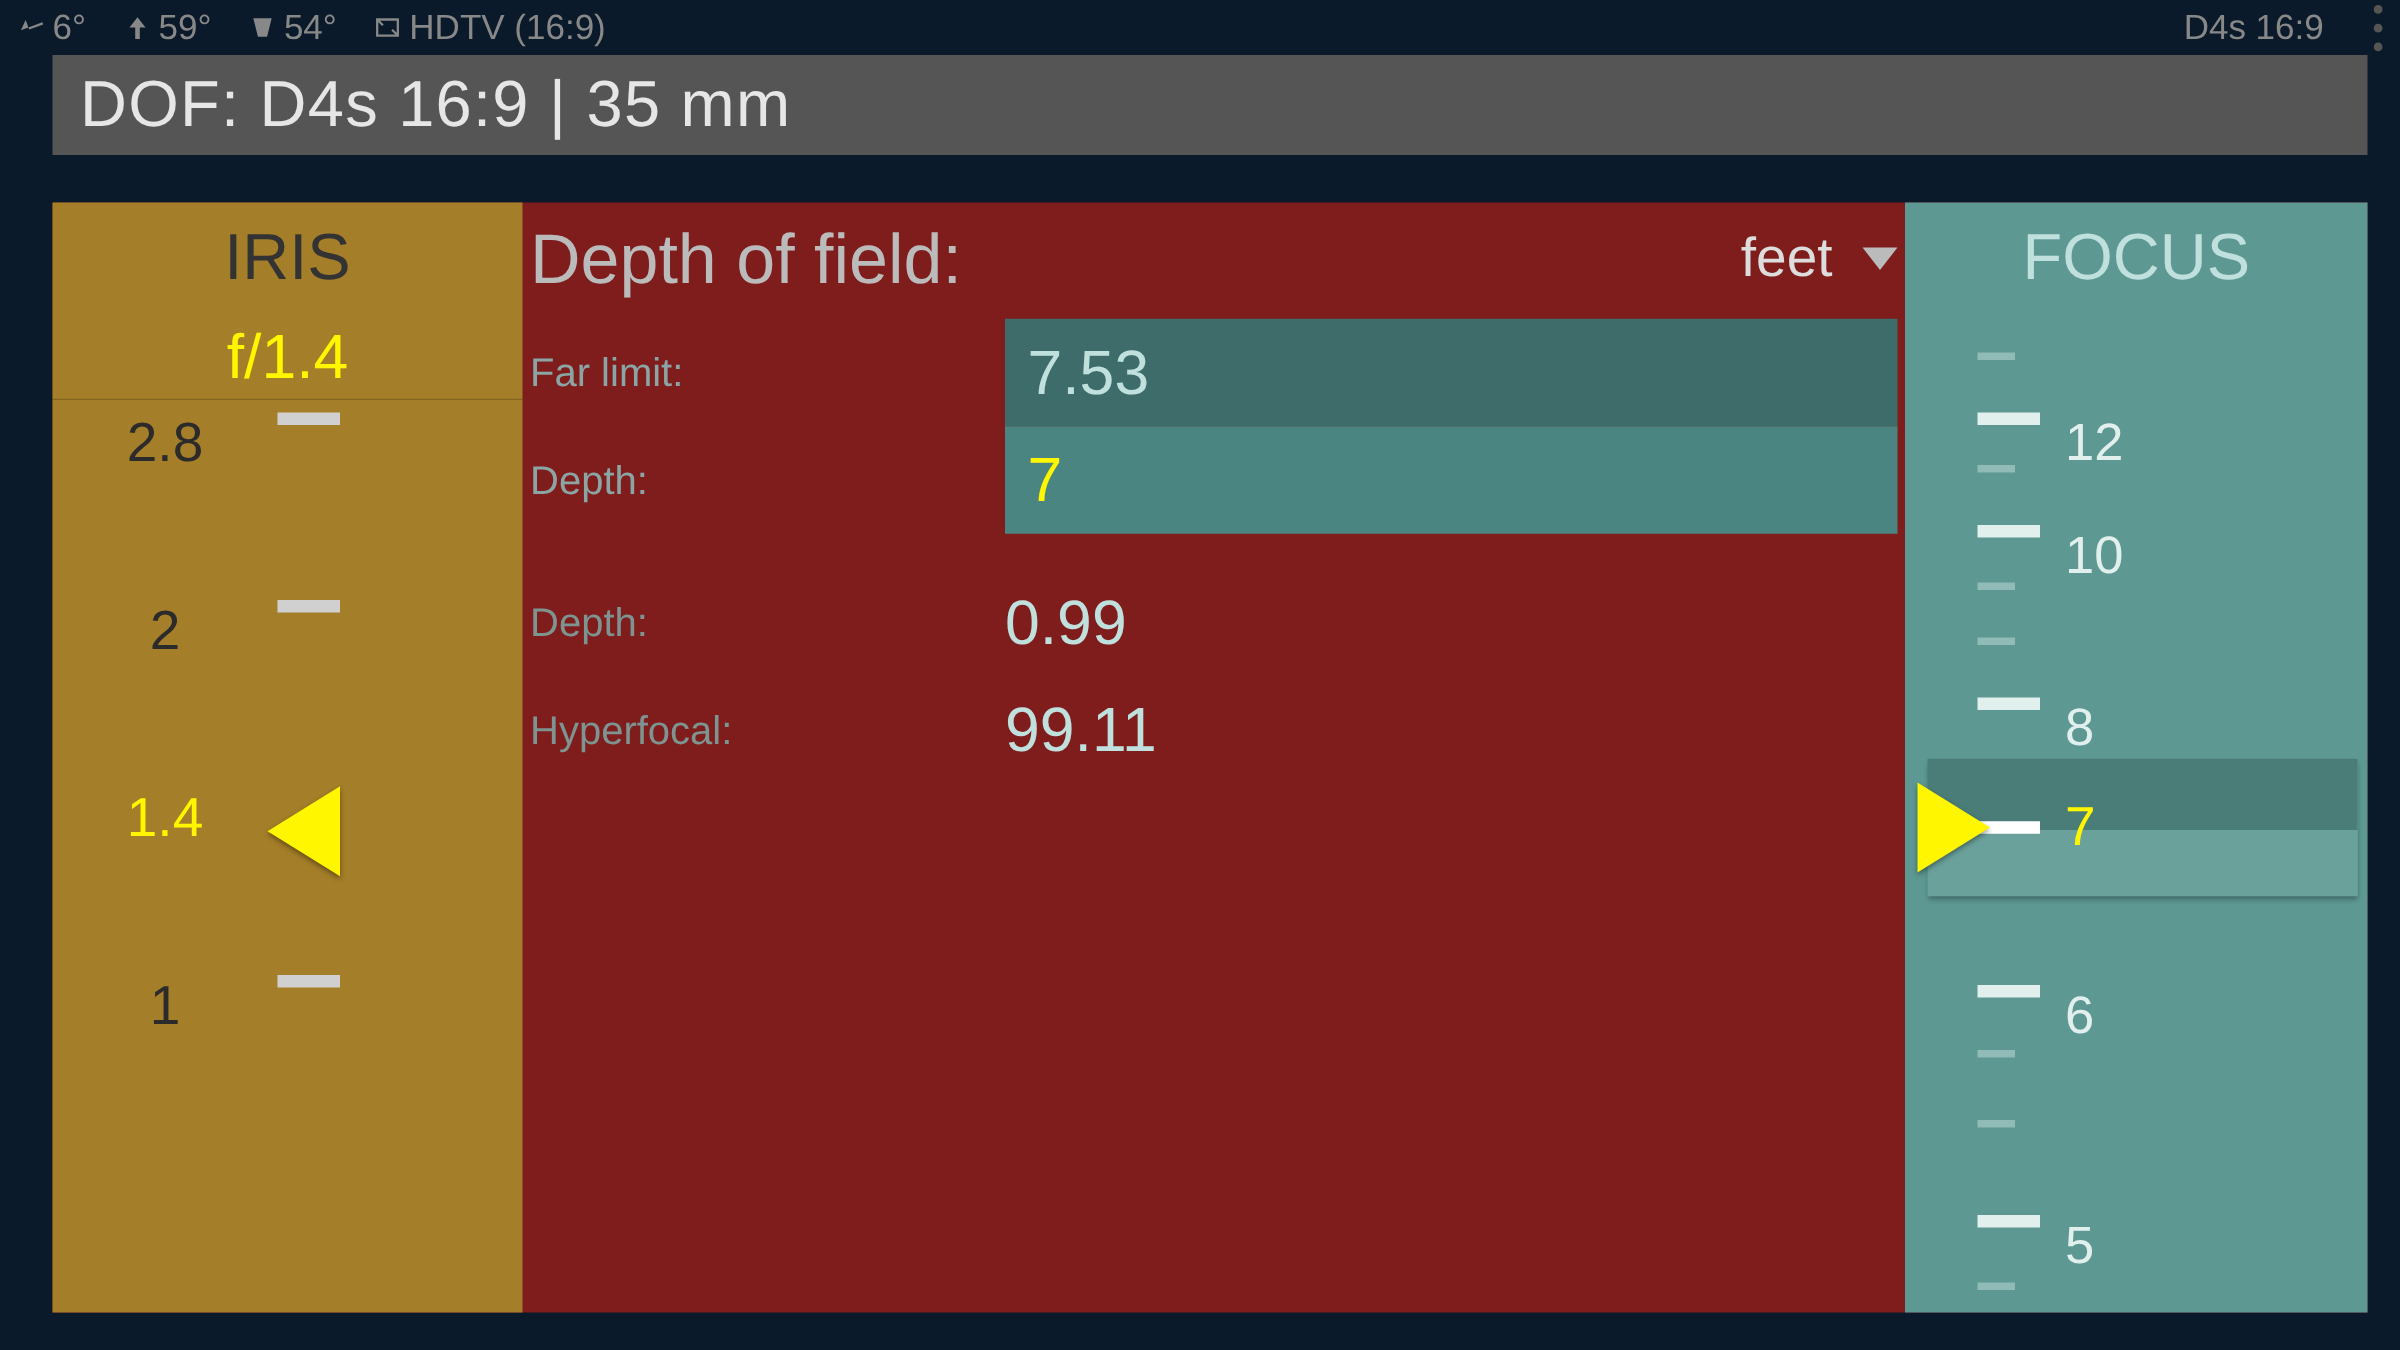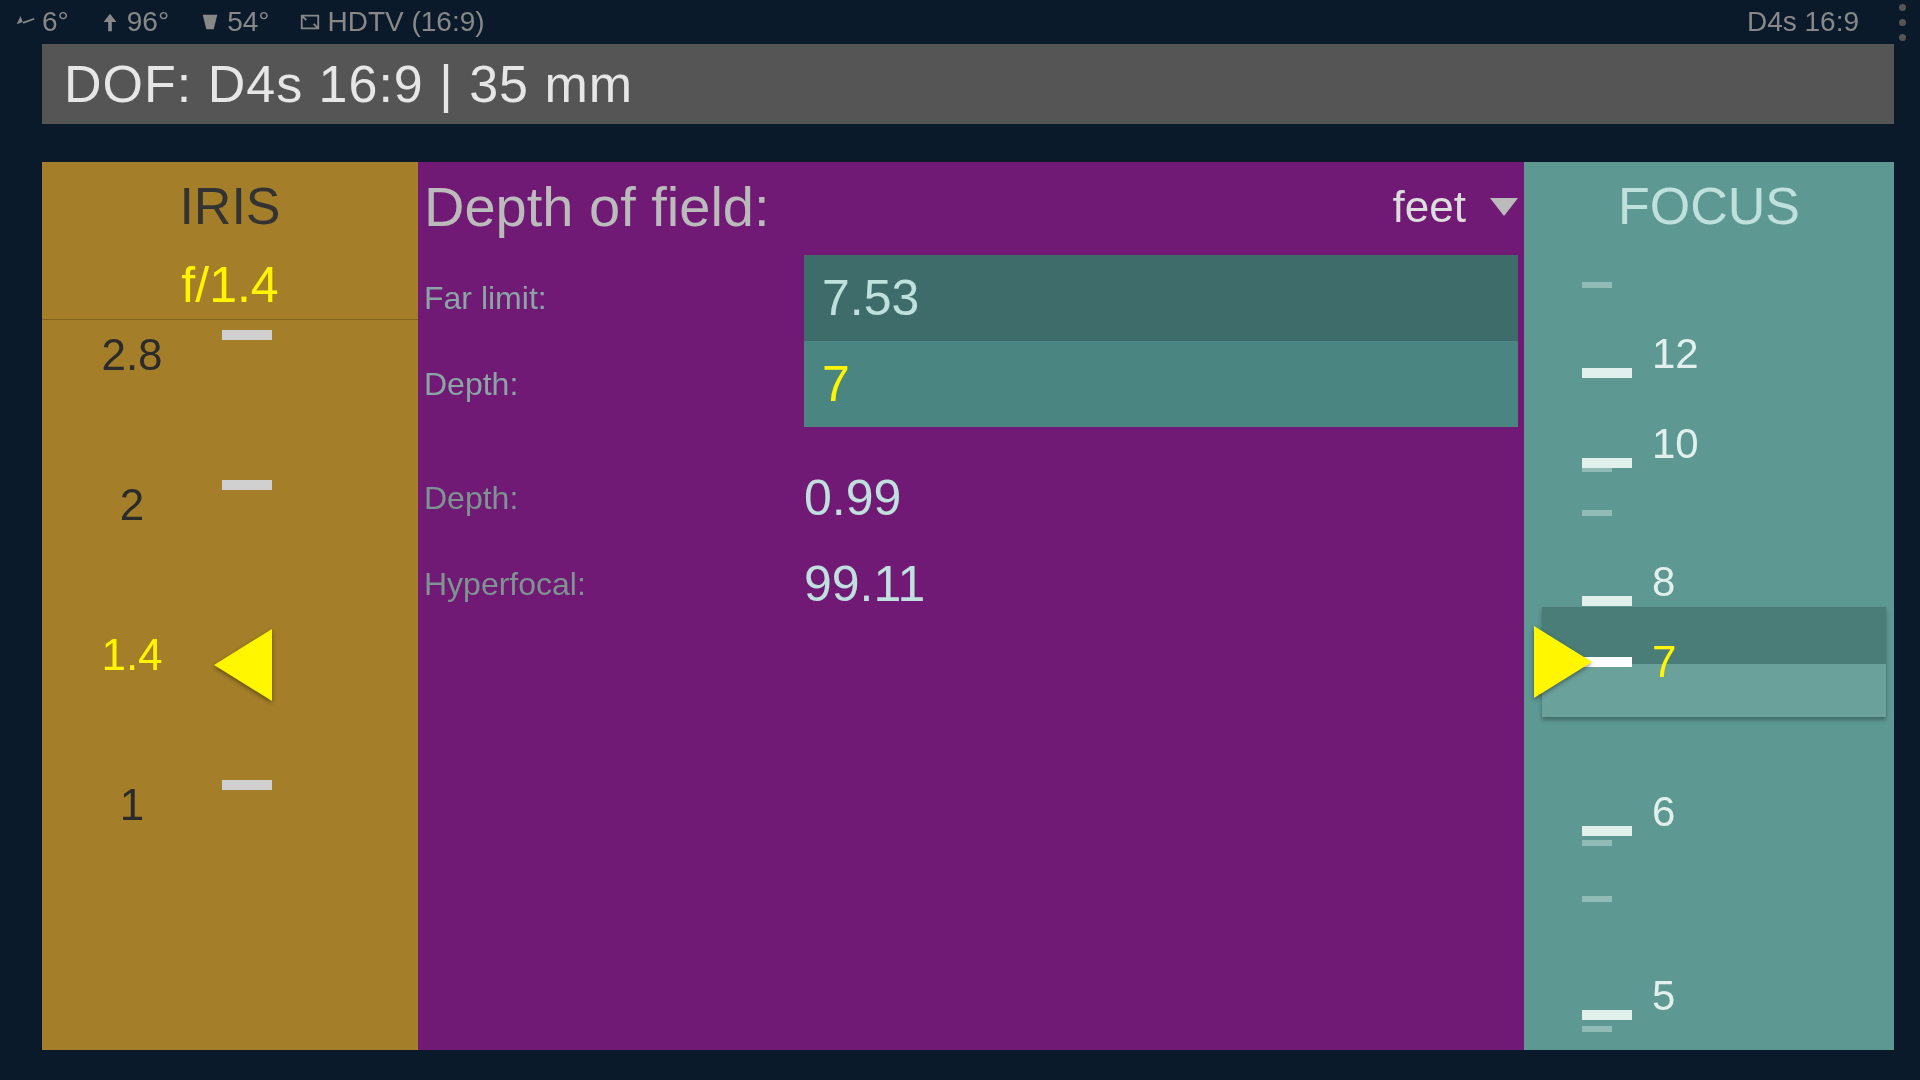--- a/index.html
+++ b/index.html
@@ -36,21 +36,21 @@
     color: #e6e6e6;
     font-size: 52px;
     font-weight: 300;
     display: flex; align-items: center;
     padding: 0 22px;
     letter-spacing: 1px;
   }
   .body {
     flex: 1;
     display: flex;
-    background: #701a75;
+    background: #7f1d1d;
   }
   
   .iris {
     width: 376px;
     background: #a47e28;
     position: relative;
     color: #333;
   }
   .iris-h {
     height: 88px;
@@ -137,21 +137,21 @@
   .focus-h {
     height: 88px;
     display: flex; justify-content: center; align-items: center;
     font-size: 52px; color: #bfe0dd; font-weight: 400;
   }
   .focus-scale {
     position: absolute; left: 0; right: 0; top: 100px; bottom: 0;
   }
   .focus-major, .focus-minor {
     position: absolute; left: 58px;
-    display: flex; align-items: flex-end;
+    display: flex; align-items: flex-start;
   }
   .focus-major .tick { width: 50px; height: 10px; background: #e2f0ed; margin-right: 20px; }
   .focus-minor .tick { width: 30px; height: 6px; background: rgba(226,240,237,0.4); }
   .focus-major .lab { font-size: 42px; color: #e2f0ed; }
   .focus-select {
     position: absolute; left: 18px; right: 8px;
     height: 110px;
     display: flex; align-items: center;
     background: linear-gradient(#4a7d78 0%, #4a7d78 52%, #6ba19b 52%, #6ba19b 100%);
     box-shadow: 0 3px 4px rgba(0,0,0,0.3);
@@ -174,21 +174,21 @@
   <div class="sb-item">
     <svg class="sb-icon" viewBox="0 0 24 24">
         <path d="M9 4 L2 11 L9 11 L9 4 Z M9 11 L22 11 L22 13 L9 13 Z" transform="rotate(-20 12 10)"></path>
       </svg>
     <span>6°</span>
   </div>
   <div class="sb-item">
     <svg class="sb-icon" viewBox="0 0 24 24">
         <path d="M12 3 L19 12 L14 12 L14 22 L10 22 L10 12 L5 12 Z"></path>
       </svg>
-    <span>96°</span>
+    <span>59°</span>
   </div>
   <div class="sb-item">
     <svg class="sb-icon" viewBox="0 0 24 24">
         <path d="M4 4 L20 4 L16 20 L8 20 Z"></path>
       </svg>
     <span>54°</span>
   </div>
   <div class="sb-item">
     <svg class="sb-icon" viewBox="0 0 24 24">
         <path d="M3 5 H21 V19 H3 Z M3 5 L8 10 M21 19 L16 14" fill="none" stroke="#888" stroke-width="2"></path>

